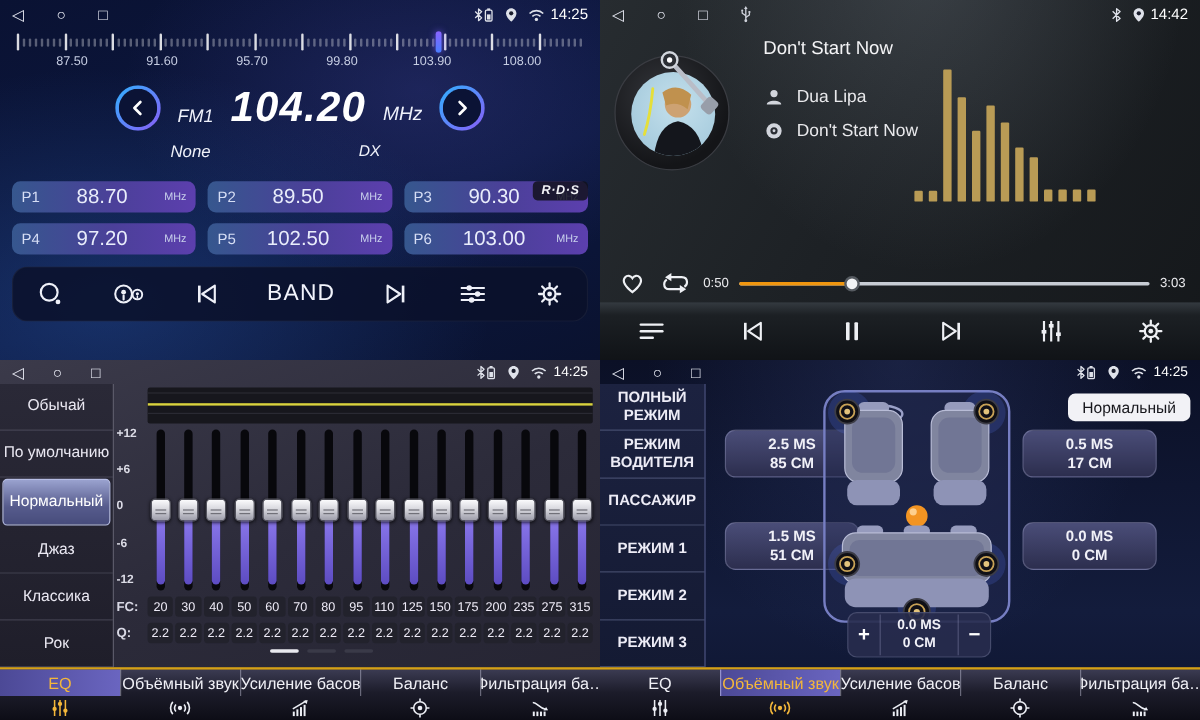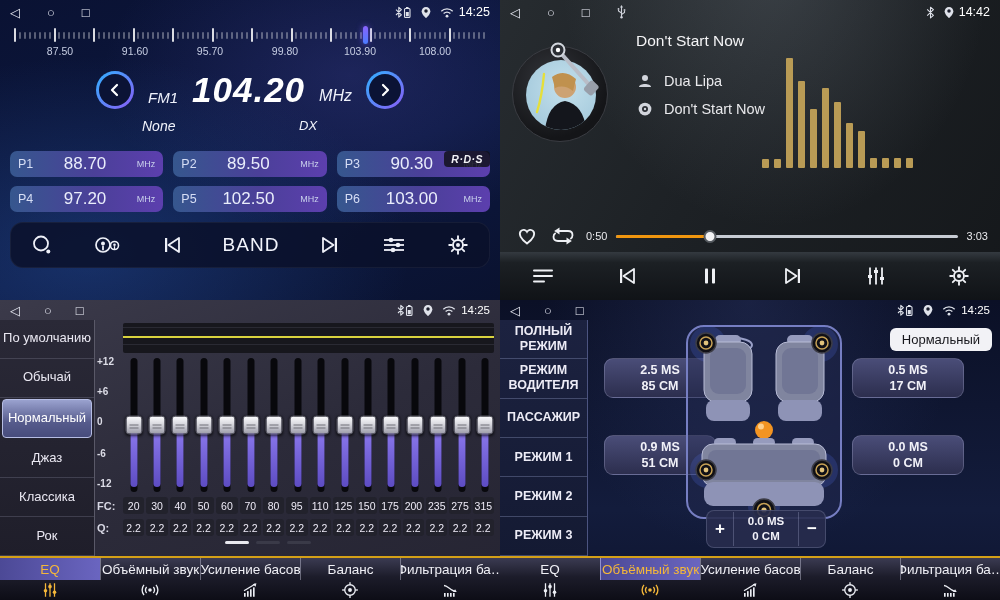--- a/index.html
+++ b/index.html
@@ -577,22 +577,22 @@
               <path d="M1.3 4.2 C4.4 1.1 9.6 1.1 12.7 4.2" fill="none" stroke="#dfe2ea" stroke-width="1.3"></path>
               <path d="M3.6 6.6 C5.6 4.8 8.4 4.8 10.4 6.6" fill="none" stroke="#dfe2ea" stroke-width="1.3"></path>
               <circle cx="7" cy="9.2" r="1.4" fill="#dfe2ea"></circle>
             </svg>
           </span>
         </div>
       <span class="time">14:25</span>
     </div>
     <div class="body-row">
       <div class="eq-side" id="eq-side">
+          <div class="eq-item">Обычай</div>
           <div class="eq-item">По умолчанию</div>
-          <div class="eq-item">Обычай</div>
           <div class="eq-item sel">Нормальный</div>
           <div class="eq-item">Джаз</div>
           <div class="eq-item">Классика</div>
           <div class="eq-item">Рок</div>
         </div>
       <div class="eq-main">
         <div class="curve-box">
           <div class="row1"></div>
             <div class="yline"></div>
             <div class="row2"></div>
@@ -909,21 +909,21 @@
         <div class="profile-btn">Нормальный</div>
         <div class="dbtn fl">
           <span>2.5 MS</span>
             <span>85 CM</span>
         </div>
         <div class="dbtn fr">
           <span>0.5 MS</span>
             <span>17 CM</span>
         </div>
         <div class="dbtn rl">
-          <span>0.9 MS</span>
+          <span>1.5 MS</span>
             <span>51 CM</span>
         </div>
         <div class="dbtn rr">
           <span>0.0 MS</span>
             <span>0 CM</span>
         </div>
         <div class="carbox">
           <svg width="160" height="200" viewBox="0 0 160 200">
             <rect x="3" y="4" width="154" height="192" rx="17" fill="#242b50" fill-opacity="0.45" stroke="#767ec2" stroke-width="2"></rect>
             <ellipse cx="47" cy="23" rx="21" ry="7.5" fill="none" stroke="#9aa0c8" stroke-width="2"></ellipse>

